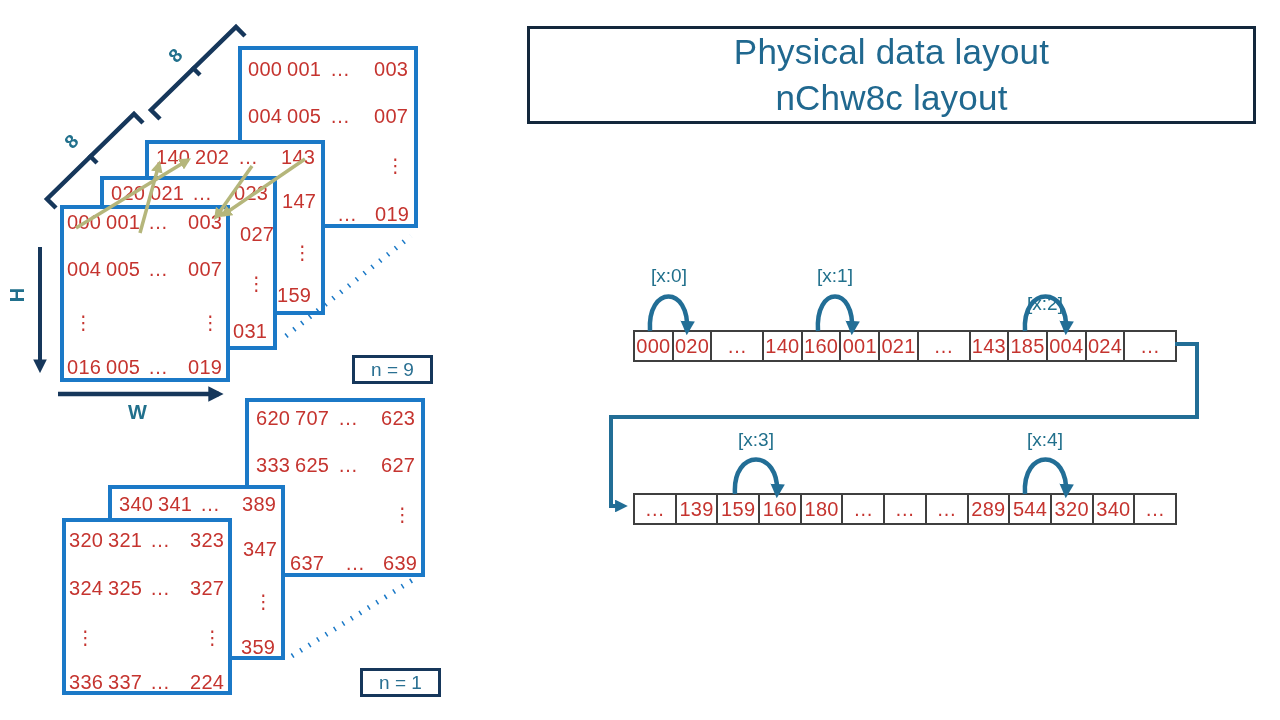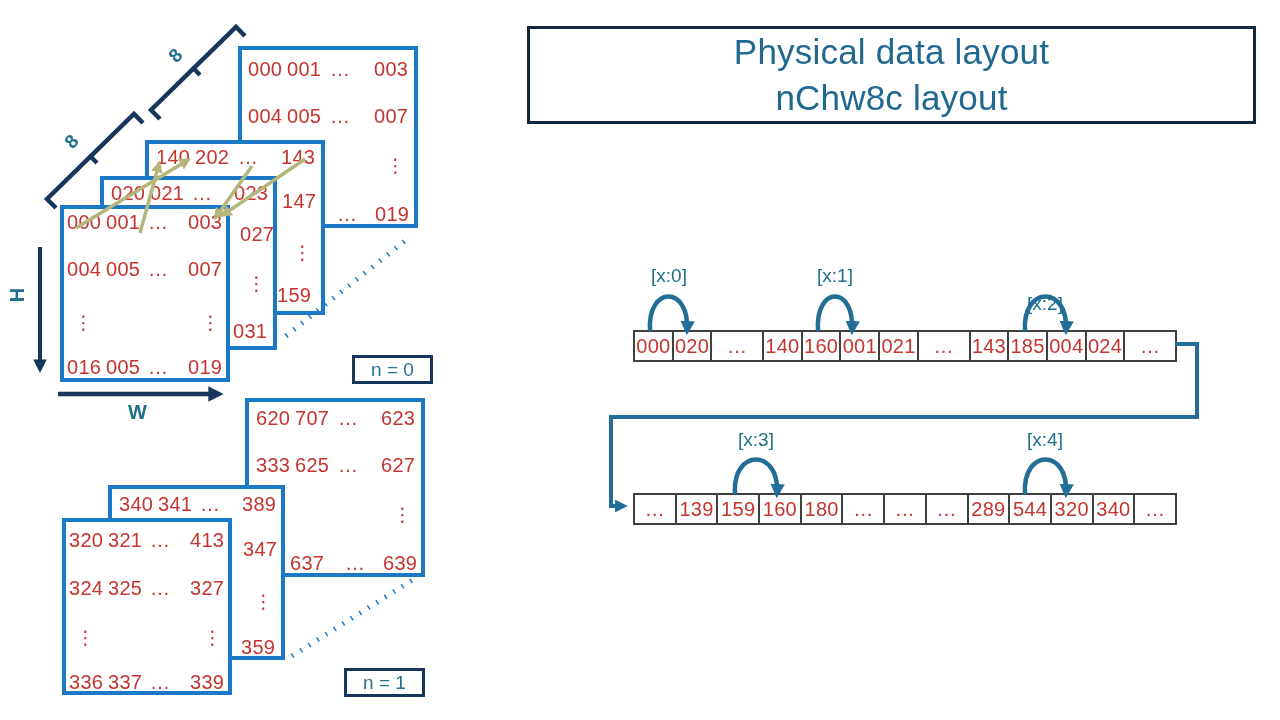--- a/index.html
+++ b/index.html
@@ -109,42 +109,42 @@
     <span class="num" style="left:130px;top:5px">389</span>
     <span class="num" style="left:131px;top:50px">347</span>
     <span class="vd" style="left:142px;top:103px">⋮</span>
     <span class="num" style="left:129px;top:148px">359</span>
   </div>
 
   <div class="plane" style="left:62px;top:518px;width:170px;height:177px;">
     <span class="num" style="left:3px;top:8px">320</span>
     <span class="num" style="left:42px;top:8px">321</span>
     <span class="num" style="left:84px;top:8px">…</span>
-    <span class="num" style="left:124px;top:8px">413</span>
+    <span class="num" style="left:124px;top:8px">323</span>
     <span class="num" style="left:3px;top:56px">324</span>
     <span class="num" style="left:42px;top:56px">325</span>
     <span class="num" style="left:84px;top:56px">…</span>
     <span class="num" style="left:124px;top:56px">327</span>
     <span class="vd" style="left:10px;top:106px">⋮</span>
     <span class="vd" style="left:137px;top:106px">⋮</span>
     <span class="num" style="left:3px;top:150px">336</span>
     <span class="num" style="left:42px;top:150px">337</span>
     <span class="num" style="left:84px;top:150px">…</span>
-    <span class="num" style="left:124px;top:150px">339</span>
+    <span class="num" style="left:124px;top:150px">224</span>
   </div>
 
   <span class="axis-label" style="left:10px;top:285px;transform:rotate(-90deg);">H</span>
   <span class="axis-label" style="left:128px;top:402px;">W</span>
   <span class="dim8" style="left:170px;top:46px;">8</span>
   <span class="dim8" style="left:66px;top:132px;">8</span>
 
   <div class="nbox" style="left:352px;top:355px;">
-    <span>n = 0</span>
-  </div>
-  <div class="nbox" style="left:344px;top:668px;text-align:right;">
+    <span>n = 9</span>
+  </div>
+  <div class="nbox" style="left:360px;top:668px;text-align:right;">
     <span>n = 1</span>
   </div>
 
   <div class="title-box">
     <div class="title-line">Physical data layout</div>
     <div class="title-line">nChw8c layout</div>
   </div>
 
   <div class="mrow" style="top:330px;">
     <div class="mcell">000</div>

